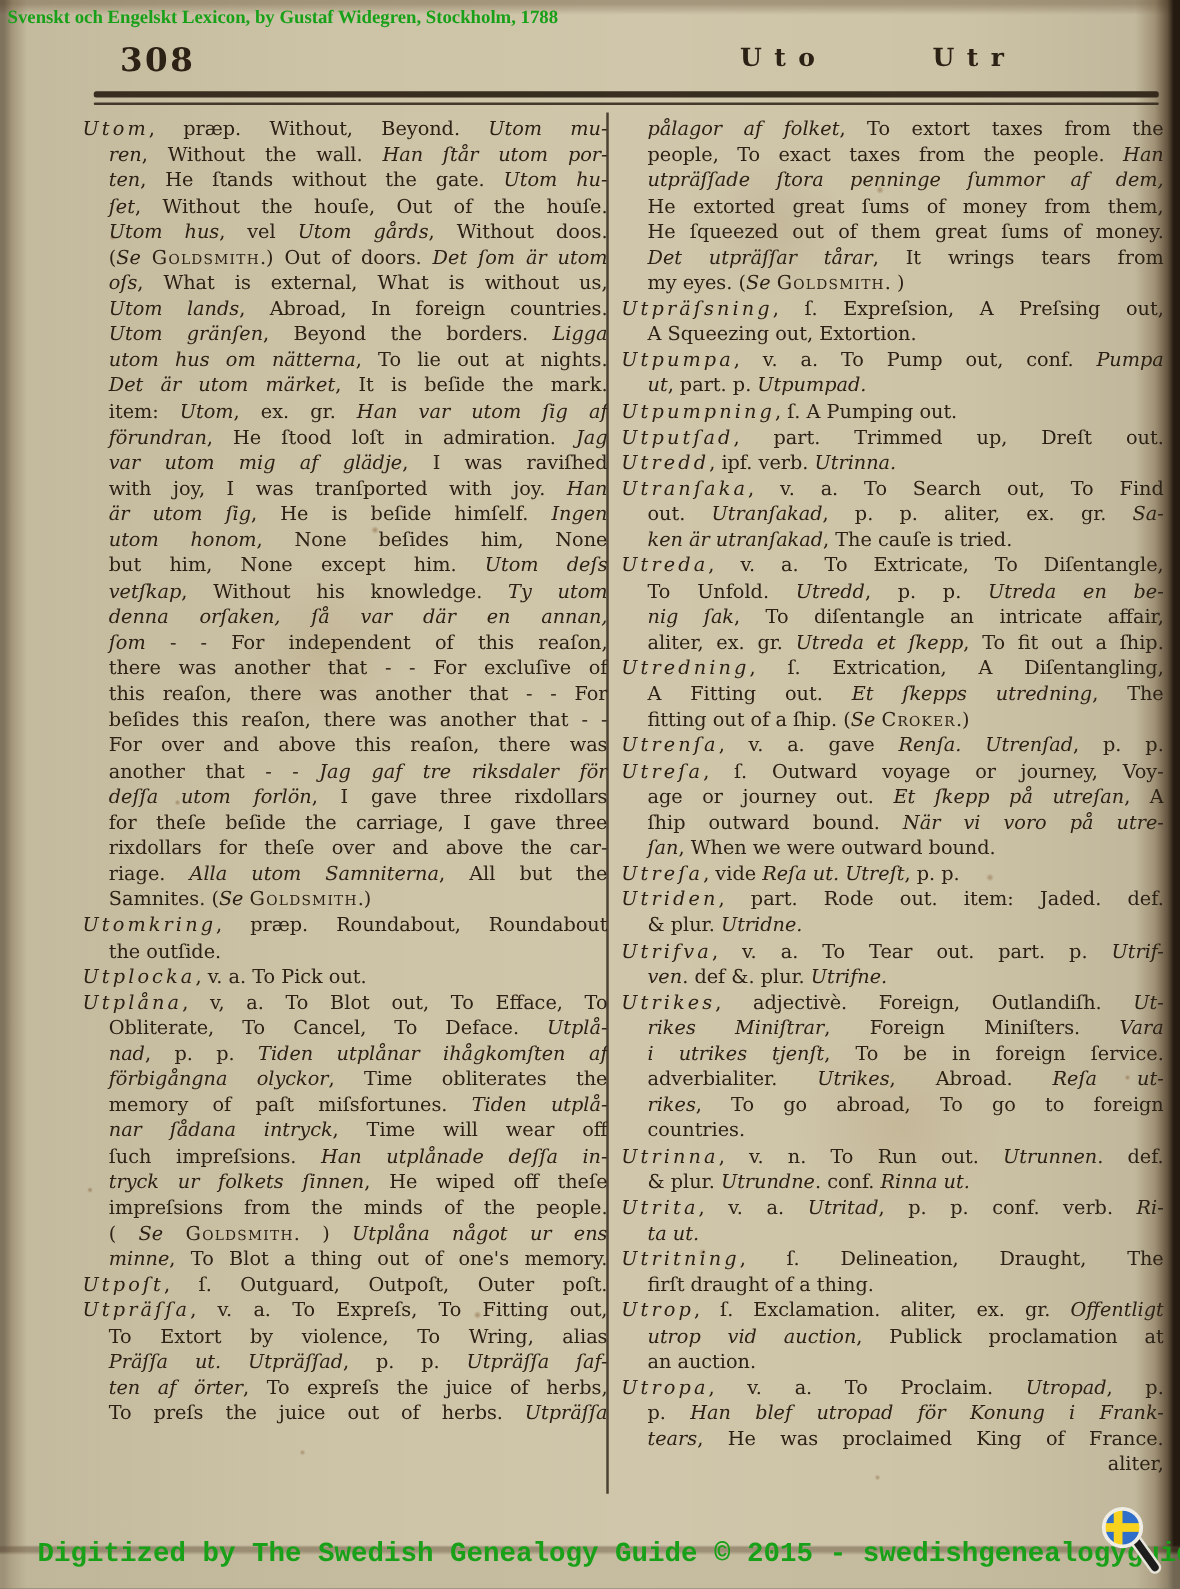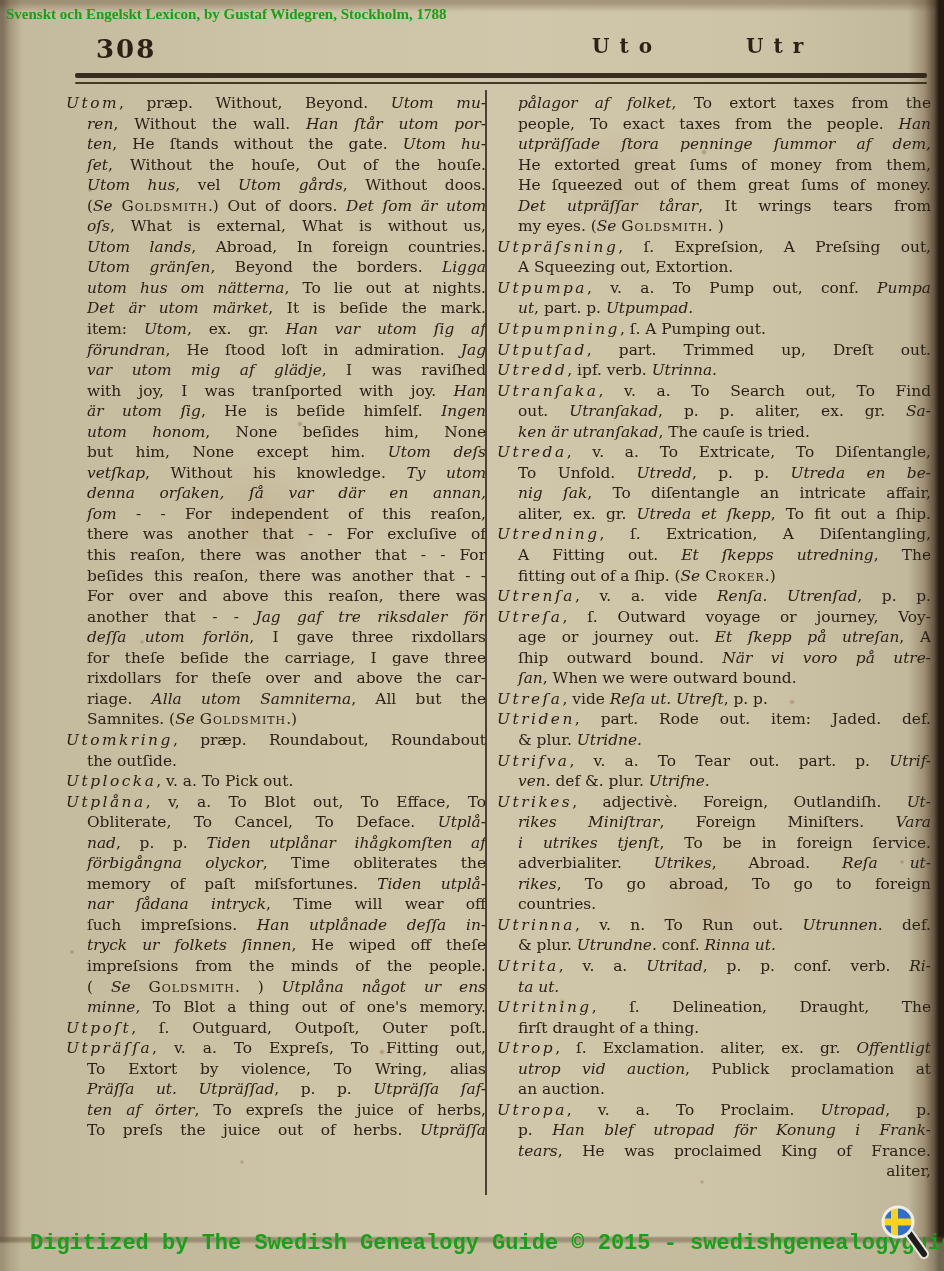--- a/index.html
+++ b/index.html
@@ -161,21 +161,21 @@
       <div class="tline"><span class="s-h">Utranſaka</span><span class="s-r">, v. a. To Search out, To Find</span></div>
       <div class="tline ind"><span class="s-r">out. </span><span class="s-i">Utranſakad</span><span class="s-r">, p. p. aliter, ex. gr. </span><span class="s-i">Sa-</span></div>
       <div class="tline ind last"><span class="s-i">ken är utranſakad</span><span class="s-r">, The cauſe is tried.</span></div>
       <div class="tline"><span class="s-h">Utreda</span><span class="s-r">, v. a. To Extricate, To Diſentangle,</span></div>
       <div class="tline ind"><span class="s-r">To Unfold. </span><span class="s-i">Utredd</span><span class="s-r">, p. p. </span><span class="s-i">Utreda en be-</span></div>
       <div class="tline ind"><span class="s-i">nig ſak</span><span class="s-r">, To diſentangle an intricate affair,</span></div>
       <div class="tline ind"><span class="s-r">aliter, ex. gr. </span><span class="s-i">Utreda et ſkepp</span><span class="s-r">, To fit out a ſhip.</span></div>
       <div class="tline"><span class="s-h">Utredning</span><span class="s-r">, ſ. Extrication, A Diſentangling,</span></div>
       <div class="tline ind"><span class="s-r">A Fitting out. </span><span class="s-i">Et ſkepps utredning</span><span class="s-r">, The</span></div>
       <div class="tline ind last"><span class="s-r">fitting out of a ſhip. (</span><span class="s-i">Se </span><span class="s-sc">Croker</span><span class="s-r">.)</span></div>
-      <div class="tline"><span class="s-h">Utrenſa</span><span class="s-r">, v. a. vide </span><span class="s-i">Renſa. Utrenſad</span><span class="s-r">, p. p.</span></div>
+      <div class="tline"><span class="s-h">Utrenſa</span><span class="s-r">, v. a. gave </span><span class="s-i">Renſa. Utrenſad</span><span class="s-r">, p. p.</span></div>
       <div class="tline"><span class="s-h">Utreſa</span><span class="s-r">, ſ. Outward voyage or journey, Voy-</span></div>
       <div class="tline ind"><span class="s-r">age or journey out. </span><span class="s-i">Et ſkepp på utreſan</span><span class="s-r">, A</span></div>
       <div class="tline ind"><span class="s-r">ſhip outward bound. </span><span class="s-i">När vi voro på utre-</span></div>
       <div class="tline ind last"><span class="s-i">ſan</span><span class="s-r">, When we were outward bound.</span></div>
       <div class="tline last"><span class="s-h">Utreſa</span><span class="s-r">, vide </span><span class="s-i">Reſa ut. Utreſt</span><span class="s-r">, p. p.</span></div>
       <div class="tline"><span class="s-h">Utriden</span><span class="s-r">, part. Rode out. item: Jaded. def.</span></div>
       <div class="tline ind last"><span class="s-r">&amp; plur. </span><span class="s-i">Utridne.</span></div>
       <div class="tline"><span class="s-h">Utrifva</span><span class="s-r">, v. a. To Tear out. part. p. </span><span class="s-i">Utrif-</span></div>
       <div class="tline ind last"><span class="s-i">ven</span><span class="s-r">. def &amp;. plur. </span><span class="s-i">Utrifne.</span></div>
       <div class="tline"><span class="s-h">Utrikes</span><span class="s-r">, adjectivè. Foreign, Outlandiſh. </span><span class="s-i">Ut-</span></div>

